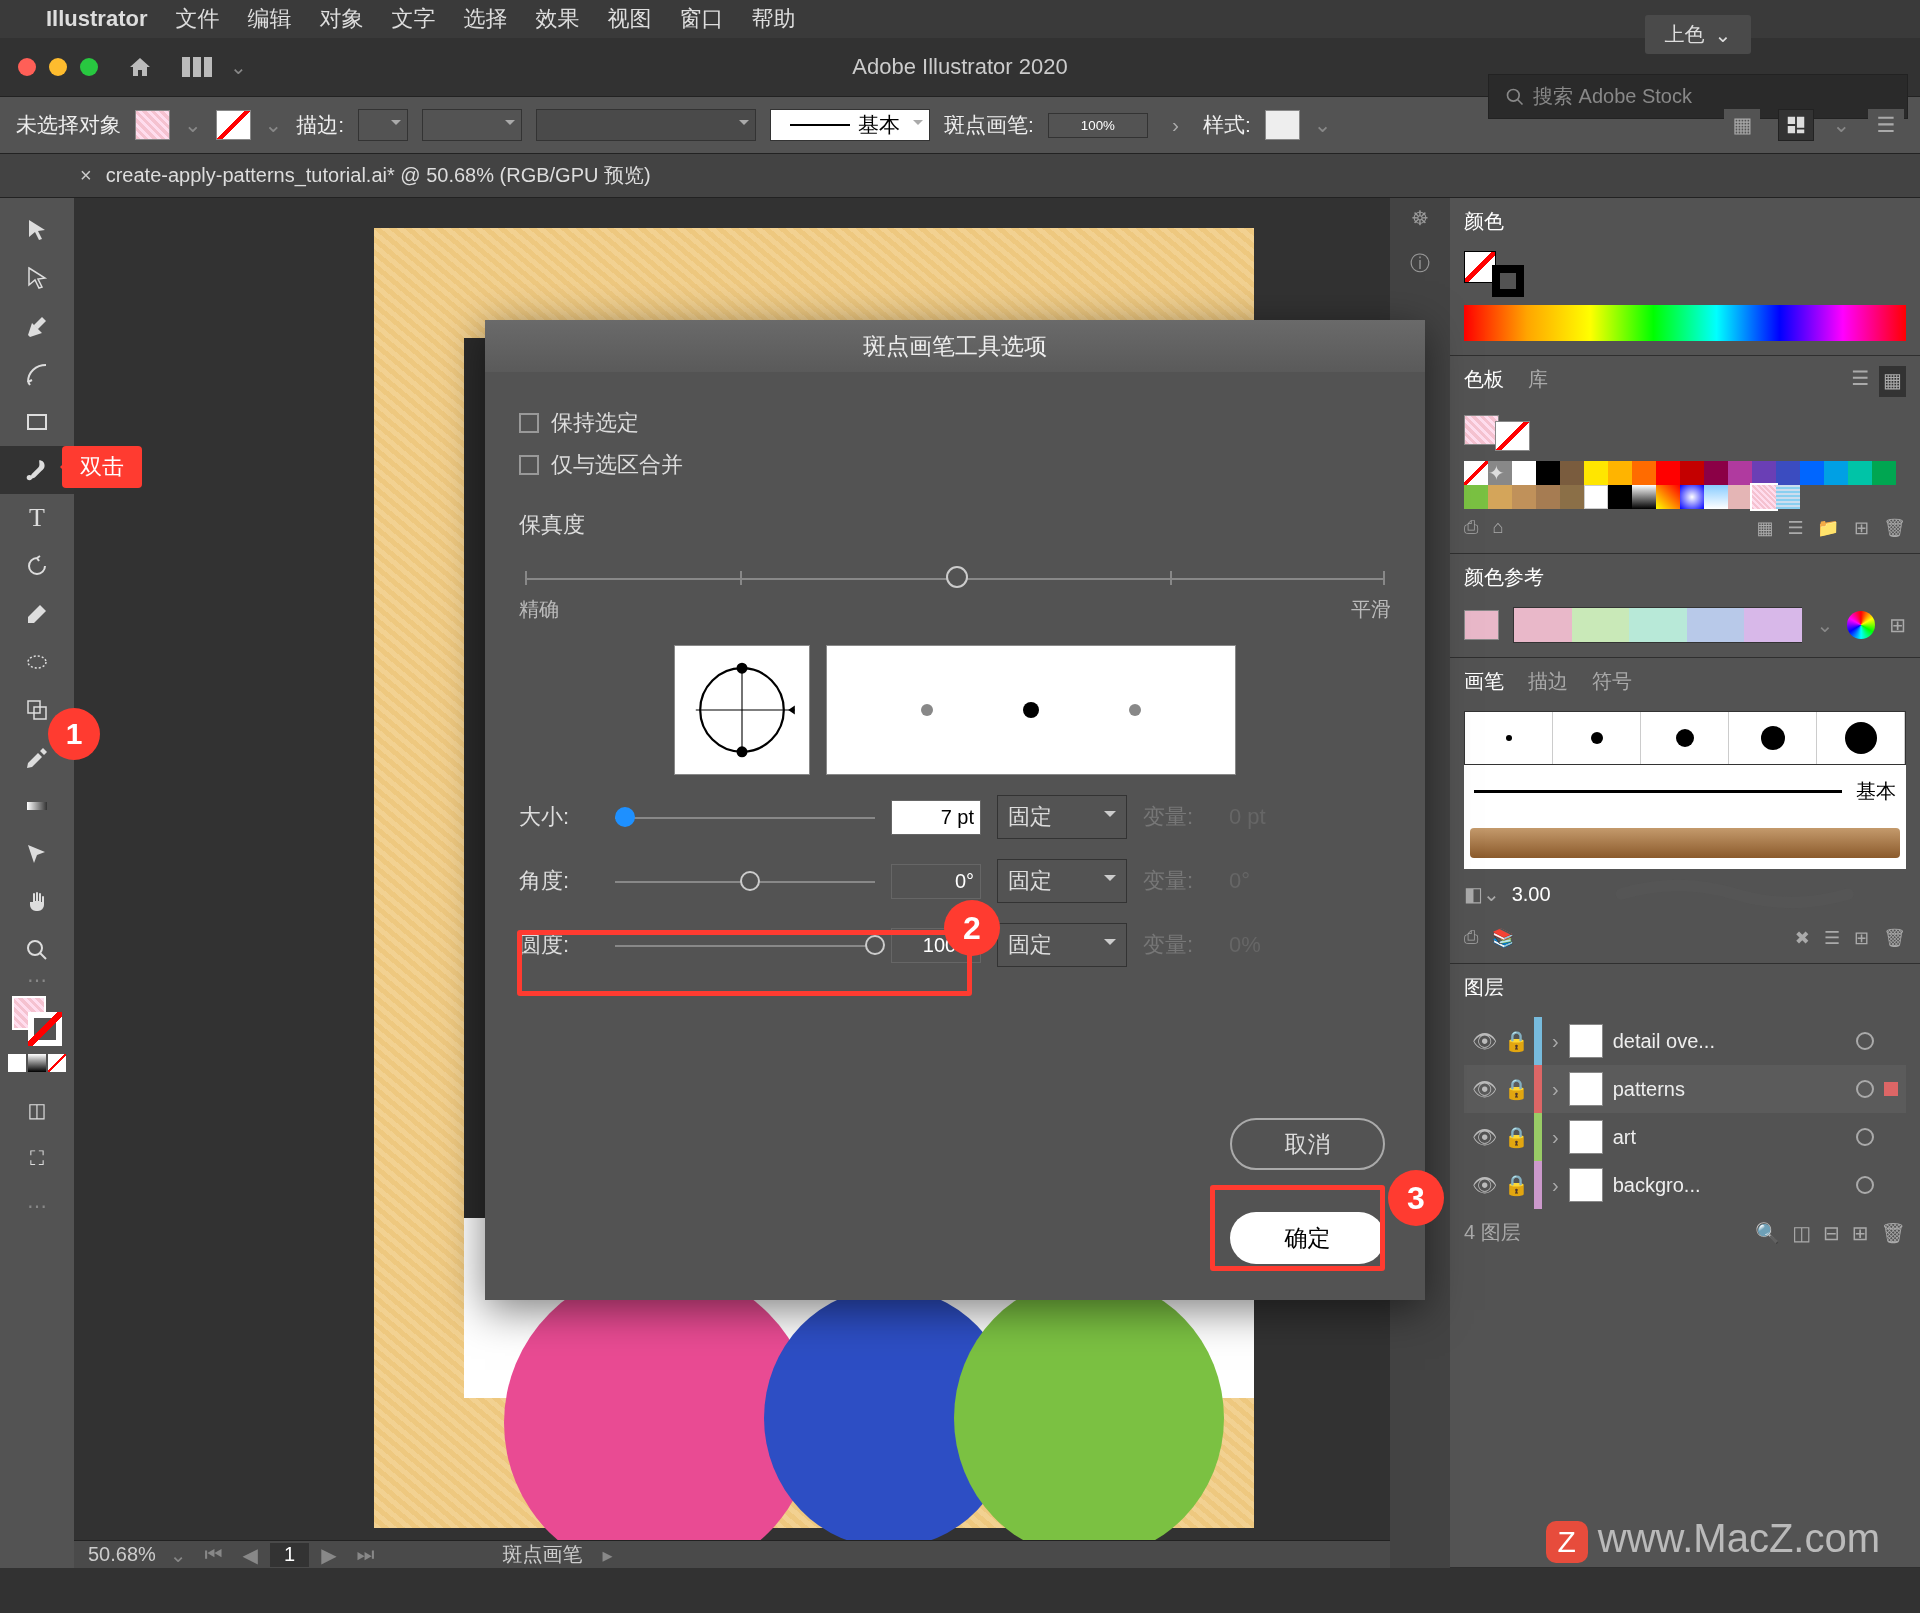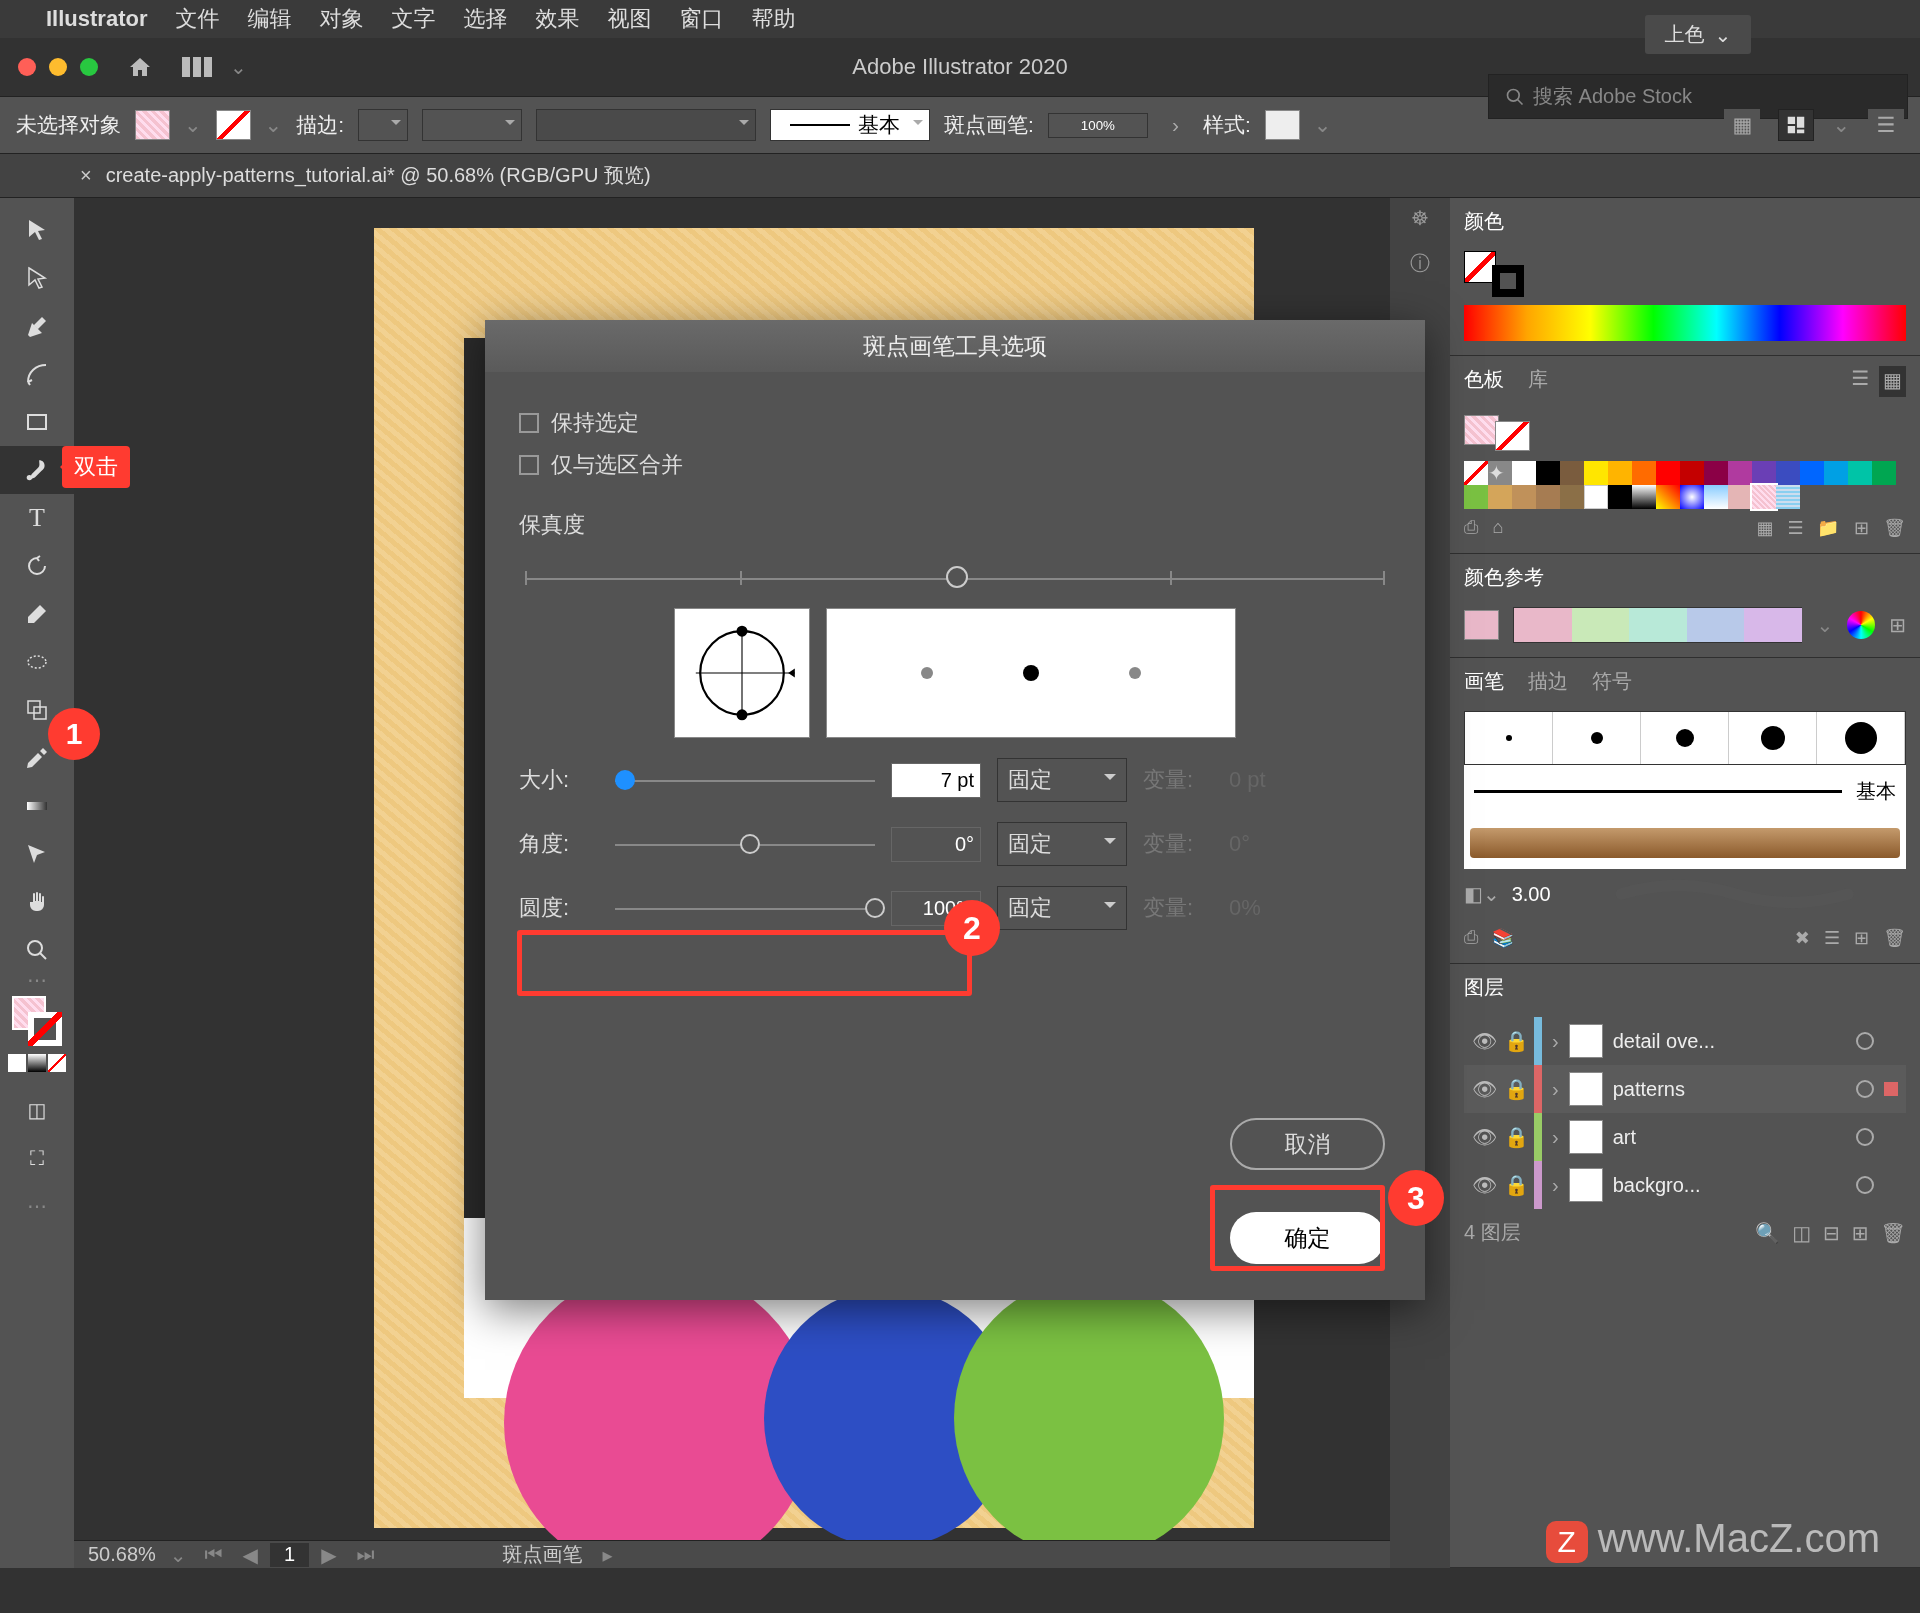--- a/index.html
+++ b/index.html
@@ -41,21 +41,21 @@
 
   
   .doc-tabs { height: 44px; background: #434343; display: flex; align-items: center; padding-left: 80px; font-size: 20px; color: #ddd; border-bottom:1px solid #222;}
   .doc-tabs .closex { margin-right: 14px; color: #ccc; }
 
   
   .main { display: flex; height: 1370px; }
   .toolbar { width: 74px; background: #535353; padding-top: 8px; display: flex; flex-direction: column; align-items: center; gap: 0; position:relative;}
   .toolbar .tool { width: 100%; height: 48px; display: flex; align-items: center; justify-content: center; color: #ddd; position: relative; }
   .toolbar .tool.active { background: #333; }
-  .tool-callout { position:absolute; left:62px; top:0; background:#ff3b30; color:#fff; padding:6px 12px; font-size:22px; border-radius:4px; white-space:nowrap; z-index:5;text-align:center;}
+  .tool-callout { position:absolute; left:62px; top:0; background:#ff3b30; color:#fff; padding:6px 18px; font-size:22px; border-radius:4px; white-space:nowrap; z-index:5;text-align:center;}
   .tool-callout::before{content:"";position:absolute;left:-10px;top:50%;transform:translateY(-50%);border:8px solid transparent;border-right-color:#ff3b30;}
   .callout-num{position:absolute;left:48px;top:510px;width:52px;height:52px;background:#ff3b30;border-radius:50%;display:flex;align-items:center;justify-content:center;color:#fff;font-size:30px;font-weight:600;z-index:6;}
   .fillstroke{margin-top:10px;width:50px;height:50px;position:relative;}
   .fs-fill{position:absolute;width:34px;height:34px;background:repeating-linear-gradient(45deg,#f5c2d0,#f5c2d0 3px,#fde 3px,#fde 6px);border:2px solid #fff;left:0;top:0;}
   .fs-stroke{position:absolute;width:34px;height:34px;background:#535353;border:6px solid #fff;right:0;bottom:0;}
   .fs-stroke::after{content:"";position:absolute;inset:-6px;background:linear-gradient(135deg,transparent 44%,red 44%,red 56%,transparent 56%);}
   .color-mode{margin-top:8px;display:flex;gap:2px;}
   .color-mode span{width:18px;height:18px;}
 
   .canvas-area { flex: 1; background: #323232; position: relative; overflow: hidden; }
@@ -606,20 +606,24 @@
     <div class="sect-label">保真度</div>
     <div class="fidelity-track">
       <div class="line"></div>
       <div class="tick" style="left:0"></div>
         <div class="tick" style="left:25%"></div>
         <div class="tick" style="left:50%"></div>
         <div class="tick" style="left:75%"></div>
         <div class="tick" style="right:0"></div>
       <div class="thumb" style="left:49%"></div>
     </div>
+    <div class="fid-labels">
+        <span>精确</span>
+        <span>平滑</span>
+      </div>
 
     <div class="brush-preview">
       <div class="bp bp1">
         <svg viewBox="0 0 100 100">
             <circle cx="50" cy="50" r="38" fill="none" stroke="#000" stroke-width="2"></circle>
             <line x1="50" y1="8" x2="50" y2="92" stroke="#000"></line>
             <line x1="8" y1="50" x2="98" y2="50" stroke="#000"></line>
             <path d="M92 50l6-4v8z" fill="#000"></path>
             <circle cx="50" cy="12" r="5" fill="#000"></circle>
             <circle cx="50" cy="88" r="5" fill="#000"></circle>

